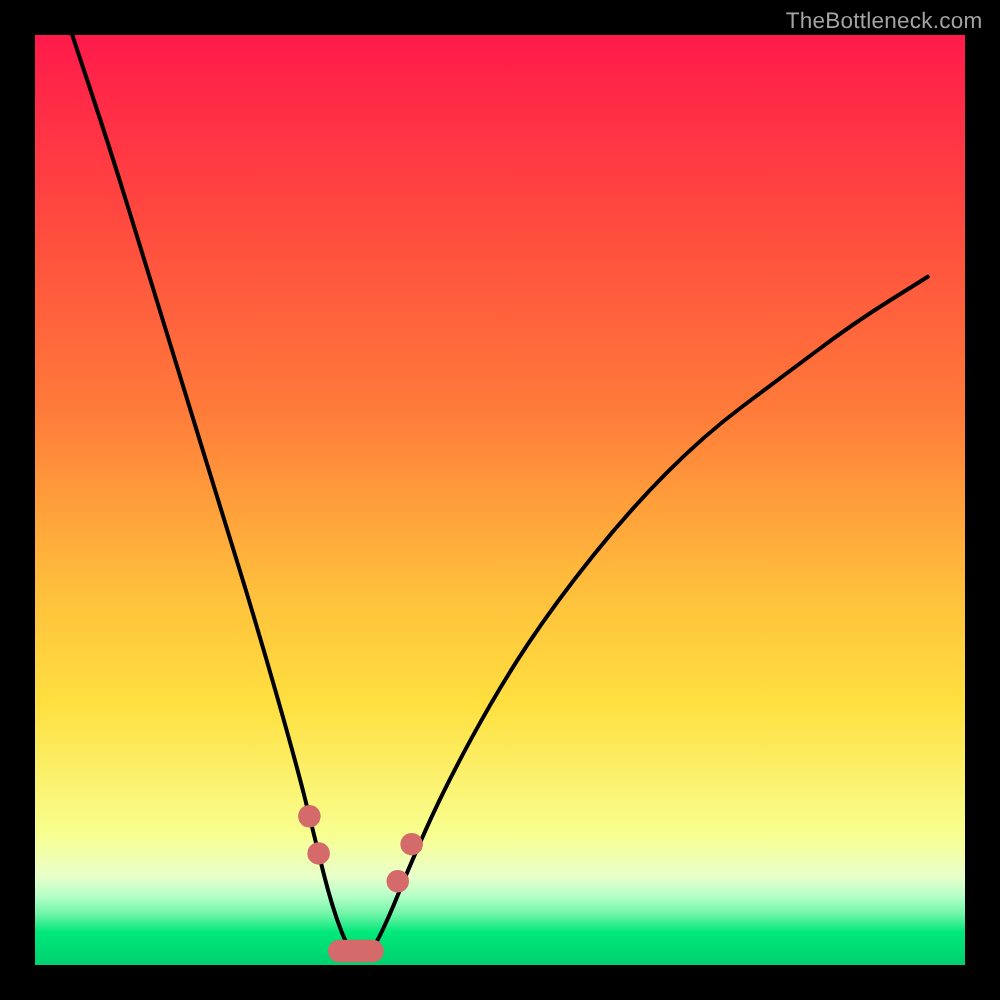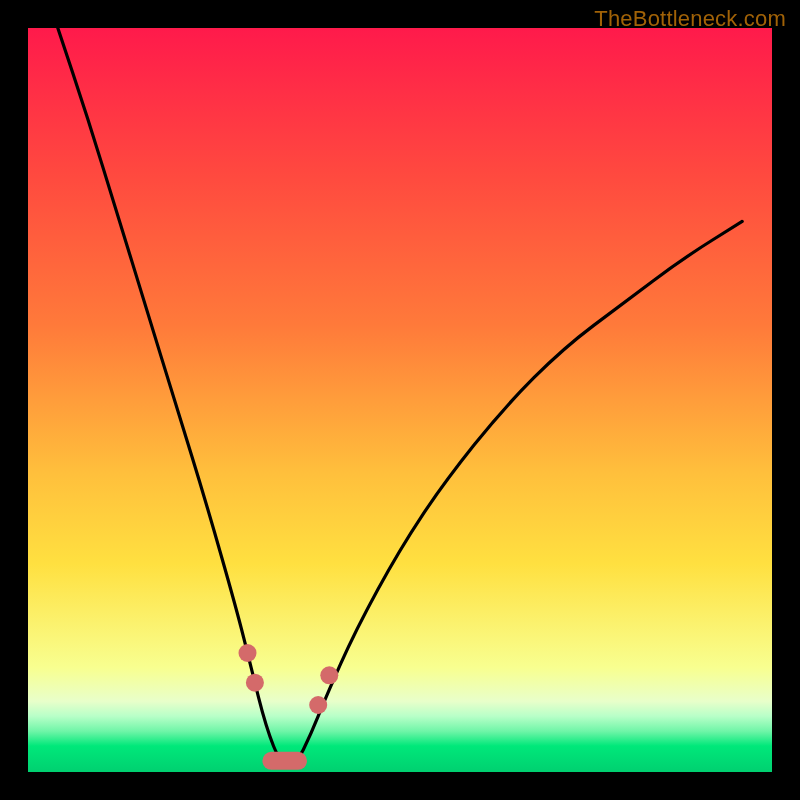--- a/index.html
+++ b/index.html
@@ -14,22 +14,22 @@
   .frame {
     position: relative;
     width: 800px;
     height: 800px;
     background: #000;
   }
   .watermark {
     position: absolute;
     top: 6px;
     right: 14px;
-    color: #a16207;
-    font-size: 22px;
+    color: #a3a3a3;
+    font-size: 18px;
     font-weight: 500;
     letter-spacing: 0.2px;
     z-index: 20;
   }
   .plot-area {
     position: absolute;
     left: 28px;
     top: 28px;
     width: 744px;
     height: 744px;

